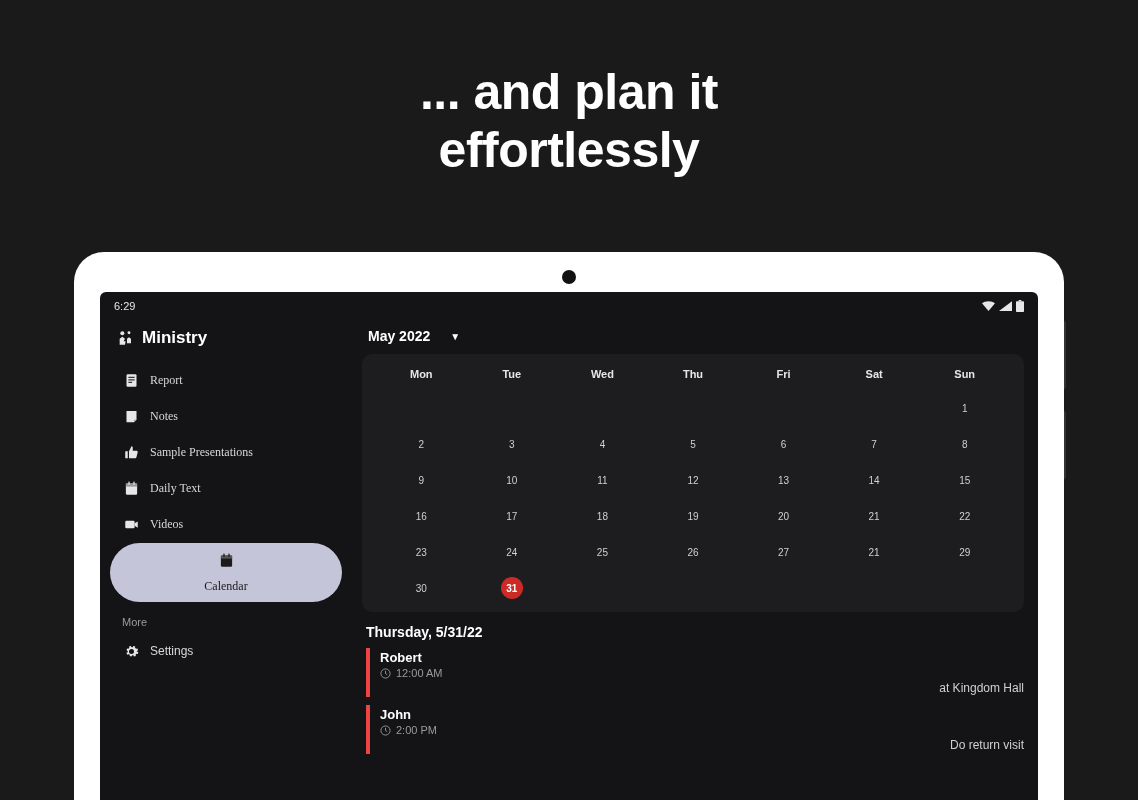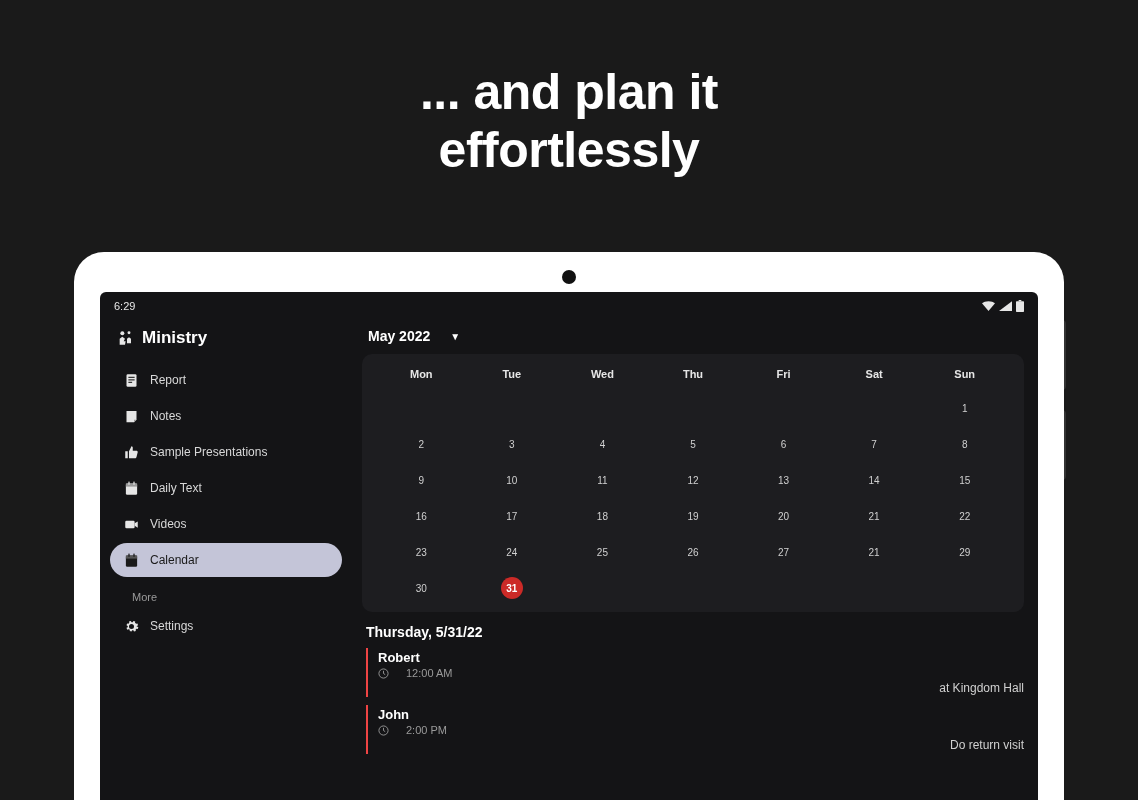--- a/index.html
+++ b/index.html
@@ -20,45 +20,45 @@
   .status-icons { display: flex; gap: 4px; align-items: center; }
   .status-icons span { font-size: 12px; }
   
   .app-body { display: flex; height: calc(100% - 28px); }
   
   .sidebar { width: 252px; padding: 8px 10px 10px 10px; }
   .app-title-row { display: flex; align-items: center; gap: 8px; margin-bottom: 15px; padding-left: 6px; }
   .app-title-row .icon { width: 18px; height: 18px; display: flex; align-items: center; justify-content: center; }
   .app-title { font-size: 17px; font-weight: 700; }
   
-  .nav-list { display: flex; flex-direction: column; gap: 2px; }
+  .nav-list { display: flex; flex-direction: column; gap: 2px; font-family: Liberation Serif, serif; }
   .nav-item { display: flex; align-items: center; gap: 10px; padding: 8px 12px; border-radius: 999px; font-size: 12px; font-weight: 500; color: #d8d8d8; cursor: pointer; }
-  .nav-item.active { background: #c4c5d8; color: #1a1a1a; }
+  .nav-item.active { background: #c4c5d8; color: #1a1a1a; flex-direction: column; }
   .nav-item .nav-icon { width: 18px; height: 18px; display: flex; align-items: center; justify-content: center; flex-shrink: 0; }
   .nav-label { white-space: nowrap; overflow: hidden; text-overflow: ellipsis; }
   
-  .section-label { font-size: 11px; color: #9a9a9a; margin: 14px 0 6px 22px; font-weight: 500; }
+  .section-label { font-size: 11px; color: #9a9a9a; margin: 14px 0 6px 12px; font-weight: 500; }
   
   .main { flex: 1; padding: 8px 14px 0 10px; overflow: hidden; }
   .month-switcher { display: flex; align-items: center; gap: 20px; font-size: 14px; font-weight: 700; margin-bottom: 10px; margin-left: 6px; cursor: pointer; }
   .month-switcher .chev { font-size: 10px; }
   
   .calendar { background: #1d1d20; border-radius: 10px; padding: 10px 14px 6px 14px; }
   .cal-row { display: grid; grid-template-columns: repeat(7, 1fr); text-align: center; }
   .cal-head-cell { font-size: 11px; font-weight: 700; color: #e6e6e6; padding: 4px 0 10px 0; }
   .cal-cell { font-size: 10px; color: #d0d0d0; padding: 7px 0; display: flex; align-items: center; justify-content: center; }
   .cal-cell span { width: 22px; height: 22px; display: inline-flex; align-items: center; justify-content: center; border-radius: 50%; }
   .cal-cell.sel span { background: #cc2a27; color: #fff; font-weight: 700; }
   
   .selected-date { font-size: 14px; font-weight: 700; margin: 12px 0 8px 4px; }
   
   .events { display: flex; flex-direction: column; gap: 8px; padding-left: 4px; }
-  .event { border-left: 2px solid #ef4444; padding: 2px 0 2px 10px; }
+  .event { border-left: 4px solid #ef4444; padding: 2px 0 2px 10px; }
   .event-name { font-size: 13px; font-weight: 700; margin-bottom: 2px; }
-  .event-time-row { display: flex; align-items: center; gap: 17px; font-size: 11px; color: #9a9a9a; margin-bottom: 2px; }
+  .event-time-row { display: flex; align-items: center; gap: 5px; font-size: 11px; color: #9a9a9a; margin-bottom: 2px; }
   .event-note { font-size: 12px; color: #d0d0d0; text-align: right; }
   
   svg { display: block; }
 </style>
 </head>
 <body>
 
 <div class="promo-headline">
   <div>... and plan it</div>
   <div>effortlessly</div>

